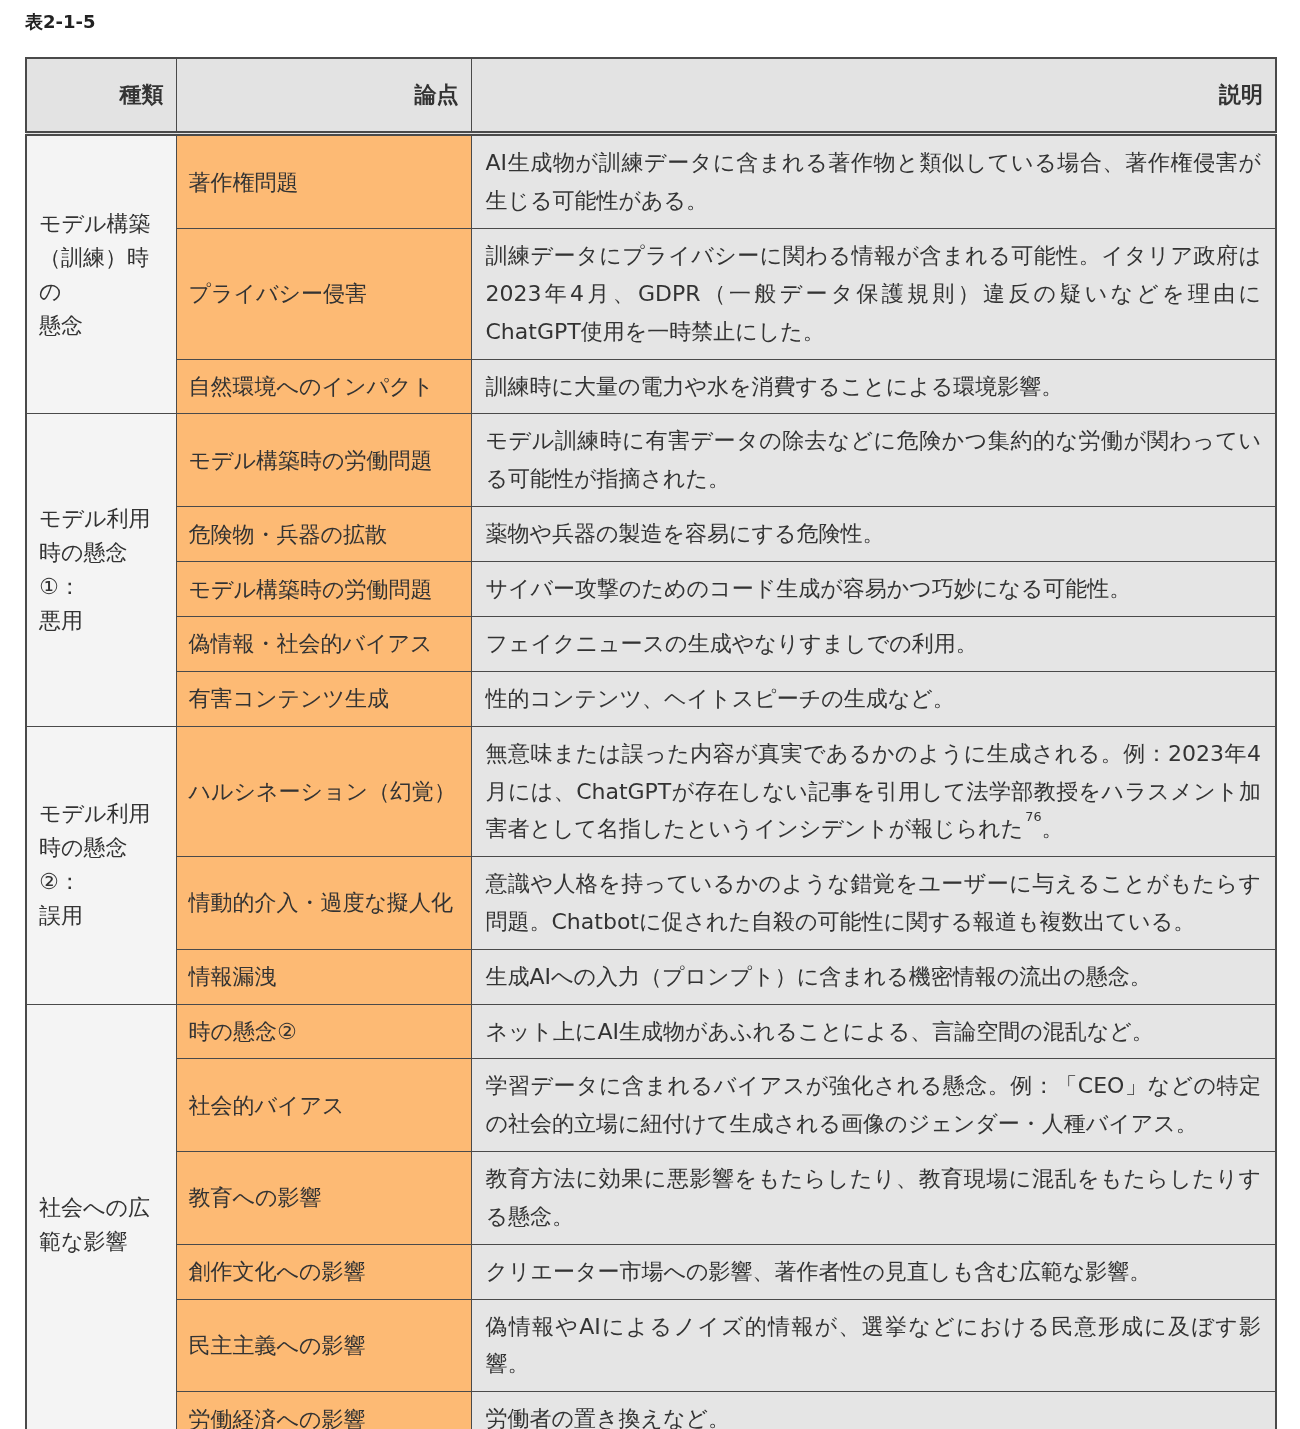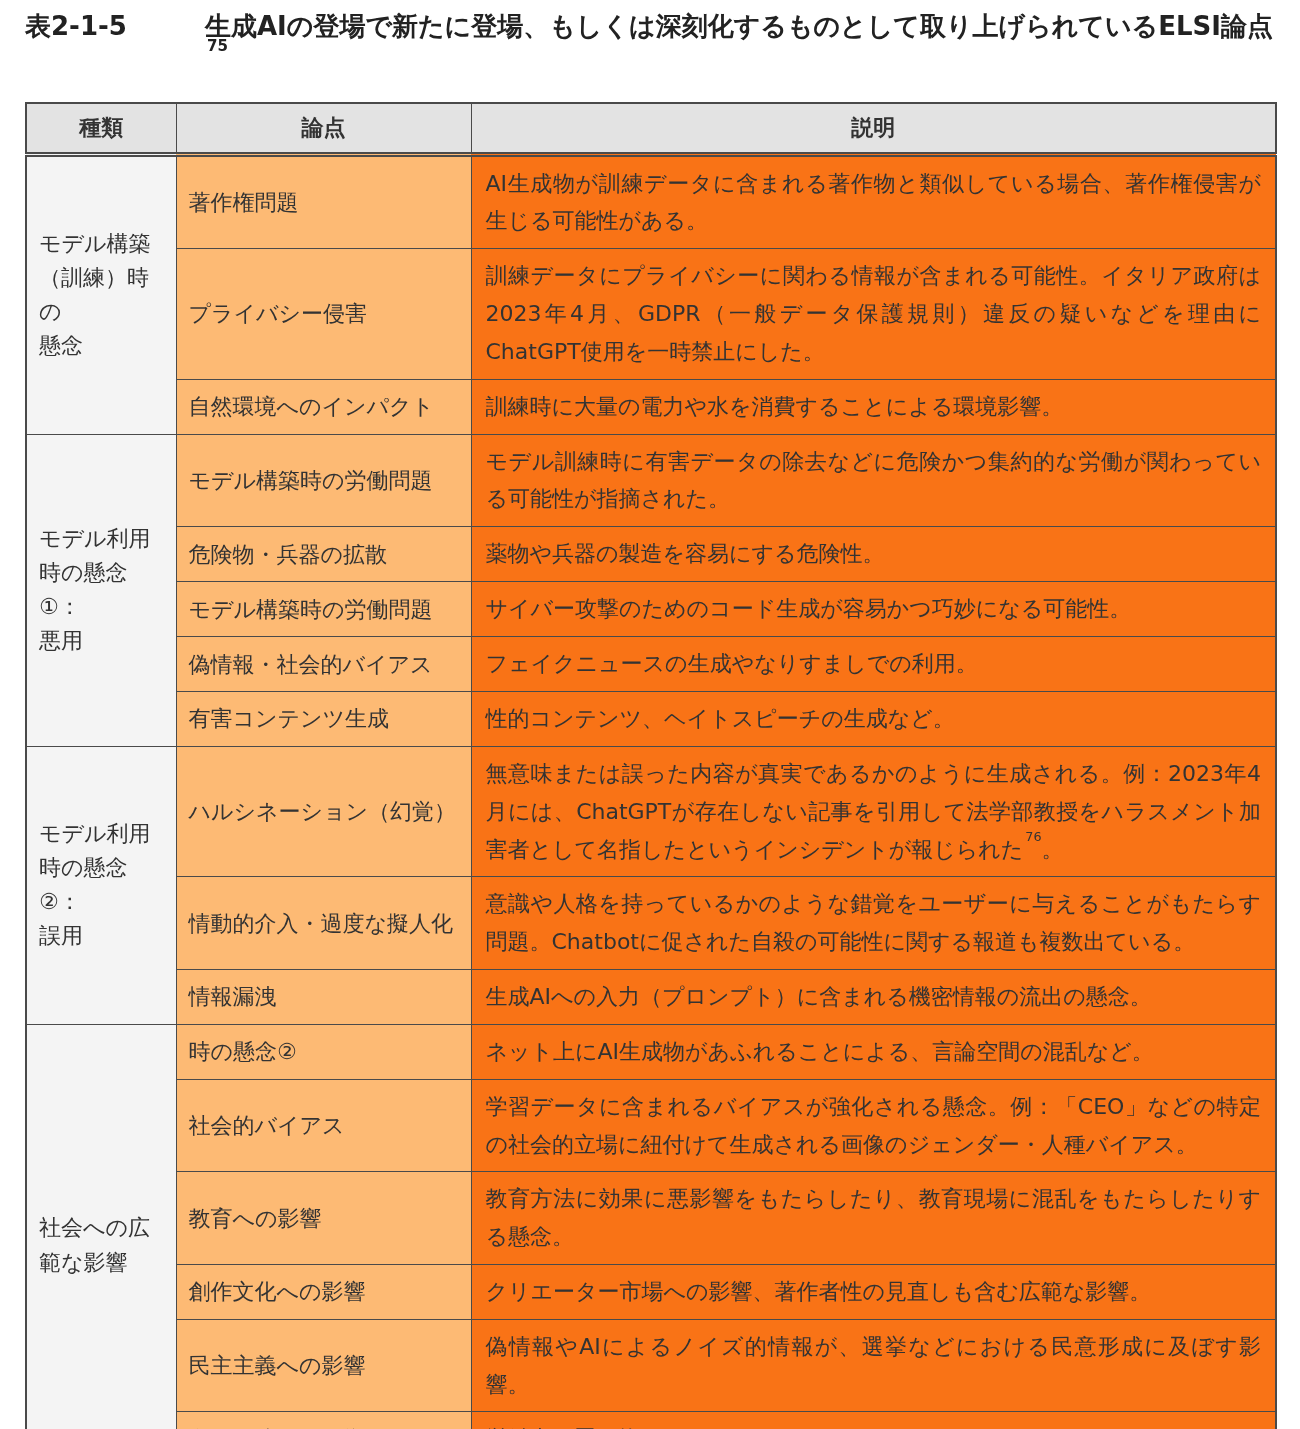--- a/index.html
+++ b/index.html
@@ -9,21 +9,21 @@
     font-family:"DejaVu Sans","Liberation Sans",sans-serif;
     color:#333333;
     -webkit-font-smoothing:antialiased;
   }
   
   .caption{
     display:flex;
     align-items:flex-start;
     padding:10px 20px 0 25px;
     font-weight:bold;
-    font-size:26px;
+    font-size:18px;
     line-height:1.3;
     color:#222;
   }
   .cap-label{ flex:0 0 180px; }
   .cap-title{ flex:1 1 auto; }
   sup.fnref{
     font-size:58%;
     font-weight:bold;
     position:relative;
     top:-0.55em;
@@ -37,54 +37,53 @@
     margin:24px 0 0 25px;
     font-size:22px;
     border:2px solid #4a4a4a;
   }
   table.elsi th, table.elsi td{
     border:1px solid #4a4a4a;
   }
   table.elsi thead th{
     background:#e3e3e3;
     font-weight:bold;
-    text-align:center;
+    text-align:right;
     vertical-align:middle;
     height:48px;
-    padding:0;
+    padding:12px;
     border-bottom:5px double #4a4a4a;
   }
   td.cat{
     background:#f4f4f4;
     padding:0 12px;
     vertical-align:middle;
     line-height:1.55;
     white-space:pre-line;
   }
   td.issue{
     background:#fdba74;
     padding:8px 12px;
     vertical-align:middle;
     line-height:1.5;
   }
   td.desc{
-    background:#f97316;
+    background:#e5e5e5;
     padding:8px 14px;
     vertical-align:middle;
     line-height:1.72;
     text-align:justify;
   }
   td.desc sup.fnref{ font-weight:normal; }
 </style>
 </head>
 <body>
 
 <div class="caption">
   <span class="cap-label">表2-1-5</span>
-  <span class="cap-title"><span>生成AIの登場で新たに登場、もしくは深刻化するものとして取り上げられているELSI論点</span><sup class="fnref">75</sup></span>
 </div>
 
 <table class="elsi">
   <colgroup>
     <col style="width:150px">
     <col style="width:295px">
     <col style="width:805px">
   </colgroup>
   <thead>
     <tr>

